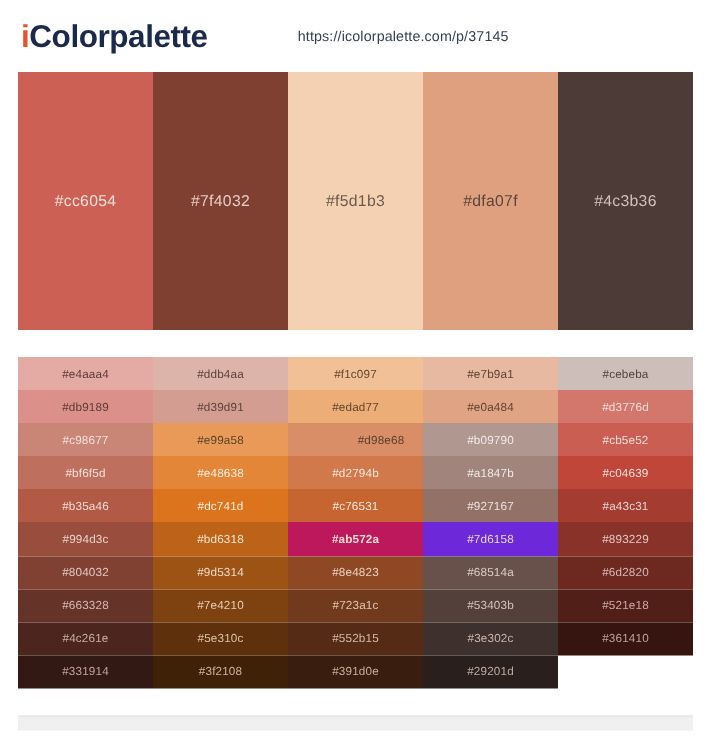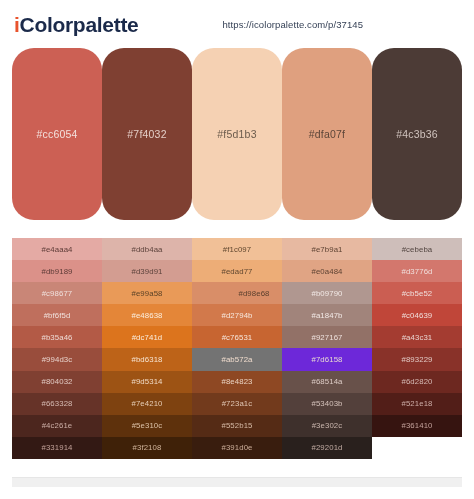--- a/index.html
+++ b/index.html
@@ -38,21 +38,21 @@
     white-space: nowrap;
     line-height: 1;
   }
   .logo .logo-i {
     color: #e8532d;
   }
   .logo .logo-rest {
     color: #1b2a4a;
   }
   .url {
-    margin-left: 84px;
+    margin-left: 60px;
     font-size: 9.5px;
     color: #333f54;
     white-space: nowrap;
     letter-spacing: 0.1px;
     text-align: right;
   }
 
   
   .strip-wrap {
     padding: 0 12px;
@@ -61,21 +61,20 @@
   .strip {
     display: flex;
     width: 450px;
     height: 172px;
   }
   .strip-cell {
     flex: 1 1 0;
     display: flex;
     align-items: center;
     justify-content: center;
-    border-radius: 22px;
   }
   .strip-label {
     font-size: 10.5px;
     letter-spacing: 0.2px;
     white-space: nowrap;
   }
 
   .gap {
     height: 18px;
   }
@@ -222,21 +221,21 @@
         </div>
         <div class="grid-cell" style="background: rgb(164, 60, 49);">
           <span class="grid-label" style="color: rgb(232, 212, 208);">#a43c31</span>
         </div>
         <div class="grid-cell" style="background: rgb(153, 77, 60);">
           <span class="grid-label" style="color: rgb(232, 210, 203);">#994d3c</span>
         </div>
         <div class="grid-cell" style="background: rgb(189, 99, 24);">
           <span class="grid-label" style="color: rgb(246, 228, 210);">#bd6318</span>
         </div>
-        <div class="grid-cell" style="background: #737373;">
+        <div class="grid-cell" style="background: #be185d; font-weight: bold;">
           <span class="grid-label" style="color: rgb(241, 221, 206);">#ab572a</span>
         </div>
         <div class="grid-cell" style="background: #6d28d9;">
           <span class="grid-label" style="color: rgb(230, 215, 210);">#7d6158</span>
         </div>
         <div class="grid-cell" style="background: rgb(137, 50, 41);">
           <span class="grid-label" style="color: rgb(224, 199, 194);">#893229</span>
         </div>
         <div class="grid-cell" style="background: rgb(128, 64, 50);">
           <span class="grid-label" style="color: rgb(224, 200, 193);">#804032</span>

